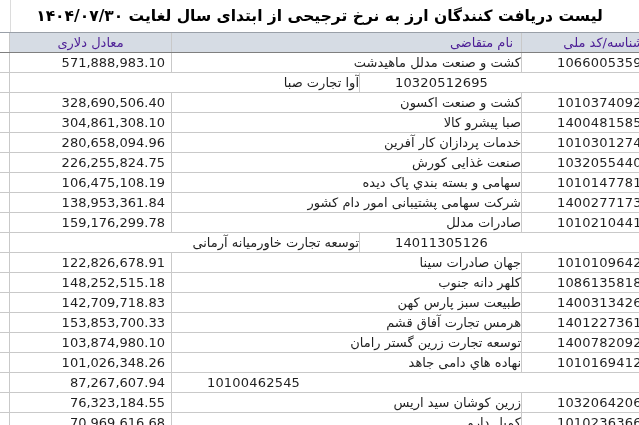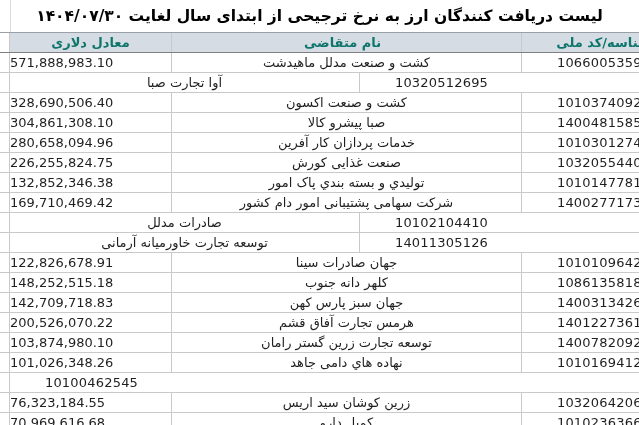--- a/index.html
+++ b/index.html
@@ -11,29 +11,29 @@
     position:absolute;top:0;left:0;width:639px;height:31px;
     display:flex;align-items:center;justify-content:center;
     direction:rtl;font-weight:bold;font-size:15.5px;color:#000;
   }
   .vline-top{position:absolute;left:10px;top:0;width:1px;height:32px;background:#dcdcdc;}
   .table{position:absolute;top:32px;left:0;width:685px;}
   .row{display:flex;flex-direction:row;height:20px;box-sizing:border-box;
        border-bottom:1px solid #c9c9c9;direction:ltr;}
   .cell{box-sizing:border-box;height:100%;line-height:19px;overflow:hidden;white-space:nowrap;}
   .c-stub{width:10px;border-right:1px solid #c9c9c9;background:#fff;}
-  .c-usd {width:162px;border-right:1px solid #c9c9c9;text-align:left;padding-right:6px;
+  .c-usd {width:162px;border-right:1px solid #c9c9c9;text-align:right;padding-right:6px;
           font-size:13px;direction:ltr;}
-  .c-name{width:350px;border-right:1px solid #c9c9c9;text-align:center;
+  .c-name{width:350px;border-right:1px solid #c9c9c9;text-align:right;
           font-size:13px;direction:rtl;}
   .c-code{width:163px;text-align:center;font-size:13px;direction:ltr;letter-spacing:0.2px;}
   .hrow{border-top:1px solid #9aa0a8;border-bottom:1px solid #7f7f7f;height:21px;}
   .hrow .cell{line-height:19px;}
   .hrow .c-usd,.hrow .c-name,.hrow .c-code{
-    background:#d6dce4;font-weight:bold;color:#0f766e;font-size:13px;
+    background:#d6dce4;font-weight:normal;color:#4c1d95;font-size:13px;
   }
   .hrow .c-usd{text-align:center;padding-right:0;direction:rtl;}
   .hrow .c-name{padding-right:8px;}
   .hrow .c-code{text-align:center;}
 </style>
 </head>
 <body>
 
 <div class="screen">
 
@@ -80,32 +80,33 @@
         <div class="cell c-code">10103012748</div>
       </div>
         <div class="row">
         <div class="cell c-stub"></div>
         <div class="cell c-usd">226,255,824.75</div>
         <div class="cell c-name">صنعت غذایی کورش</div>
         <div class="cell c-code">10320554400</div>
       </div>
         <div class="row">
         <div class="cell c-stub"></div>
-        <div class="cell c-usd">132,852,346.38</div>
-        <div class="cell c-name">تولیدي و بسته بندي پاک امور</div>
+        <div class="cell c-usd">106,475,108.19</div>
+        <div class="cell c-name">سهامی و بسته بندي پاک دیده</div>
         <div class="cell c-code">10101477818</div>
       </div>
         <div class="row">
         <div class="cell c-stub"></div>
-        <div class="cell c-usd">169,710,469.42</div>
+        <div class="cell c-usd">138,953,361.84</div>
         <div class="cell c-name">شرکت سهامی پشتیبانی امور دام کشور</div>
         <div class="cell c-code">14002771736</div>
       </div>
         <div class="row">
         <div class="cell c-stub"></div>
+        <div class="cell c-usd">159,176,299.78</div>
         <div class="cell c-name">صادرات مدلل</div>
         <div class="cell c-code">10102104410</div>
       </div>
         <div class="row">
         <div class="cell c-stub"></div>
         <div class="cell c-name">توسعه تجارت خاورمیانه آرمانی</div>
         <div class="cell c-code">14011305126</div>
       </div>
         <div class="row">
         <div class="cell c-stub"></div>
@@ -115,43 +116,44 @@
       </div>
         <div class="row">
         <div class="cell c-stub"></div>
         <div class="cell c-usd">148,252,515.18</div>
         <div class="cell c-name">کلهر دانه جنوب</div>
         <div class="cell c-code">10861358184</div>
       </div>
         <div class="row">
         <div class="cell c-stub"></div>
         <div class="cell c-usd">142,709,718.83</div>
-        <div class="cell c-name">جهان سبز پارس کهن</div>
+        <div class="cell c-name">طبیعت سبز پارس کهن</div>
         <div class="cell c-code">14003134265</div>
       </div>
         <div class="row">
         <div class="cell c-stub"></div>
-        <div class="cell c-usd">200,526,070.22</div>
+        <div class="cell c-usd">153,853,700.33</div>
         <div class="cell c-name">هرمس تجارت آفاق قشم</div>
         <div class="cell c-code">14012273617</div>
       </div>
         <div class="row">
         <div class="cell c-stub"></div>
         <div class="cell c-usd">103,874,980.10</div>
         <div class="cell c-name">توسعه تجارت زرین گستر رامان</div>
         <div class="cell c-code">14007820926</div>
       </div>
         <div class="row">
         <div class="cell c-stub"></div>
         <div class="cell c-usd">101,026,348.26</div>
         <div class="cell c-name">نهاده هاي دامی جاهد</div>
         <div class="cell c-code">10101694120</div>
       </div>
         <div class="row">
         <div class="cell c-stub"></div>
+        <div class="cell c-usd">87,267,607.94</div>
         <div class="cell c-code">10100462545</div>
       </div>
         <div class="row">
         <div class="cell c-stub"></div>
         <div class="cell c-usd">76,323,184.55</div>
         <div class="cell c-name">زرین کوشان سید اریس</div>
         <div class="cell c-code">10320642068</div>
       </div>
         <div class="row">
         <div class="cell c-stub"></div>

